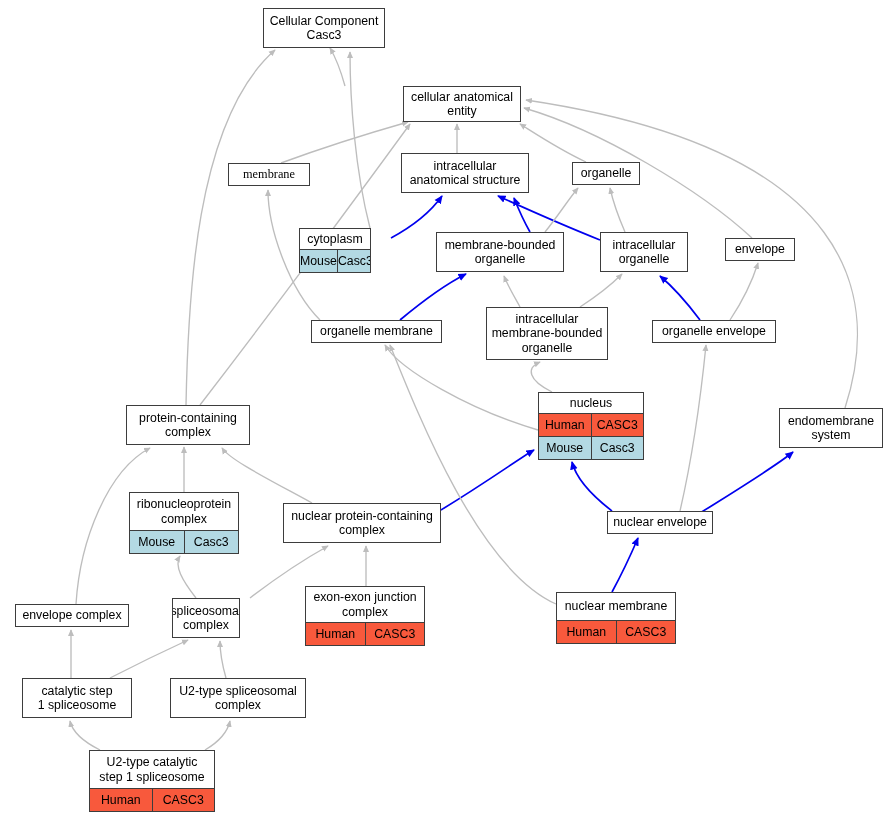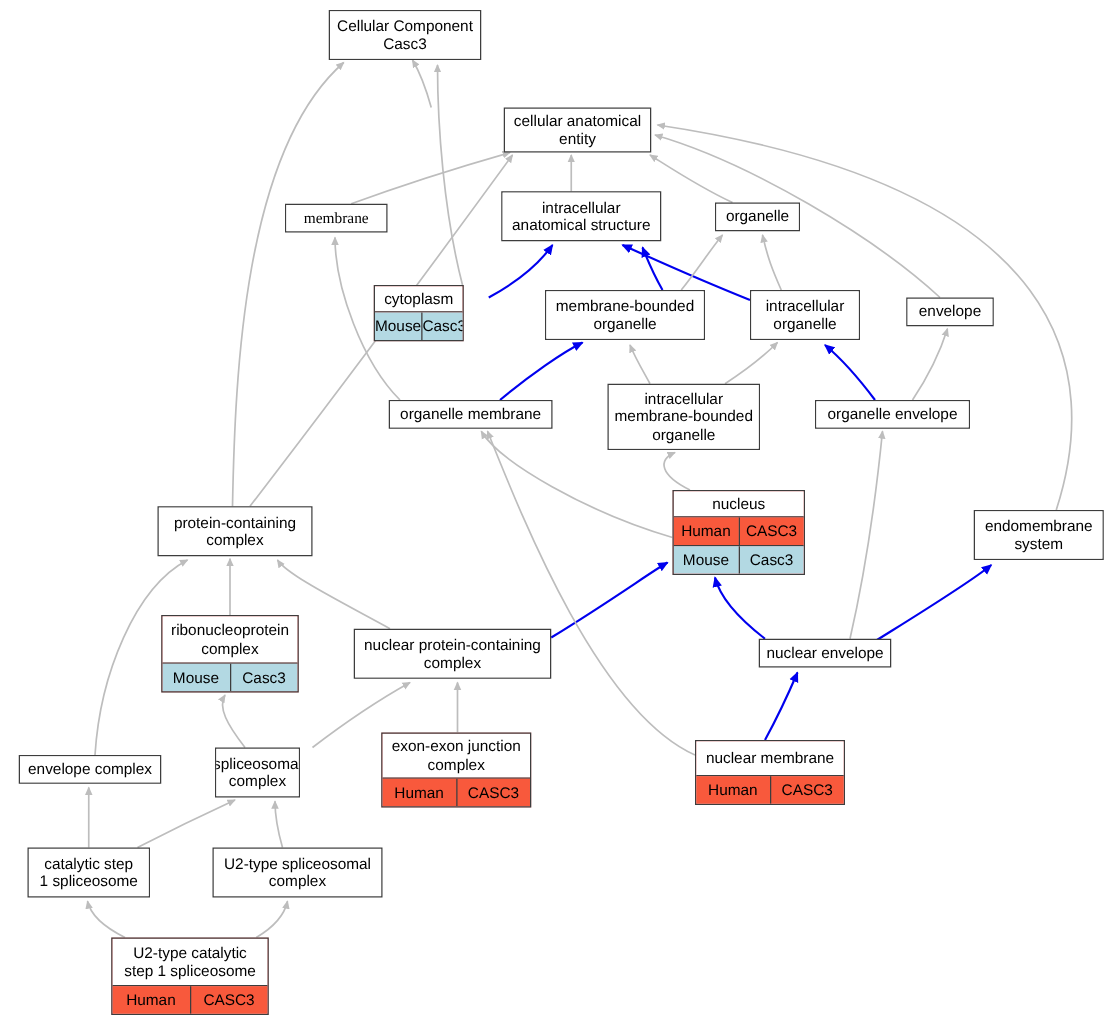--- a/index.html
+++ b/index.html
@@ -23,21 +23,21 @@
     left: 0;
     top: 0;
     width: 896px;
     height: 821px;
     pointer-events: none;
   }
   .node {
     position: absolute;
     box-sizing: border-box;
     border: 1.3px solid #3d3d3d;
-    background: #fca5a5;
+    background: #fef9c3;
     display: flex;
     flex-direction: column;
     align-items: stretch;
     overflow: hidden;
   }
   .node .title {
     flex: 1 1 auto;
     display: flex;
     align-items: center;
     justify-content: center;
@@ -220,21 +220,21 @@
           <div class="cell">CASC3</div>
         </div>
       </div>
       <div class="node" style="left: 556px; top: 592px; width: 120px; height: 52px;">
         <div class="title">nuclear membrane</div>
         <div class="annorow anno-human">
           <div class="cell">Human</div>
           <div class="cell">CASC3</div>
         </div>
       </div>
-      <div class="node" style="left: 22px; top: 678px; width: 98px; height: 40px;">
+      <div class="node" style="left: 22px; top: 678px; width: 110px; height: 40px;">
         <div class="title">catalytic step
 1 spliceosome</div>
       </div>
       <div class="node" style="left: 170px; top: 678px; width: 136px; height: 40px;">
         <div class="title">U2-type spliceosomal
 complex</div>
       </div>
       <div class="node" style="left: 89px; top: 750px; width: 126px; height: 62px;">
         <div class="title">U2-type catalytic
 step 1 spliceosome</div>

